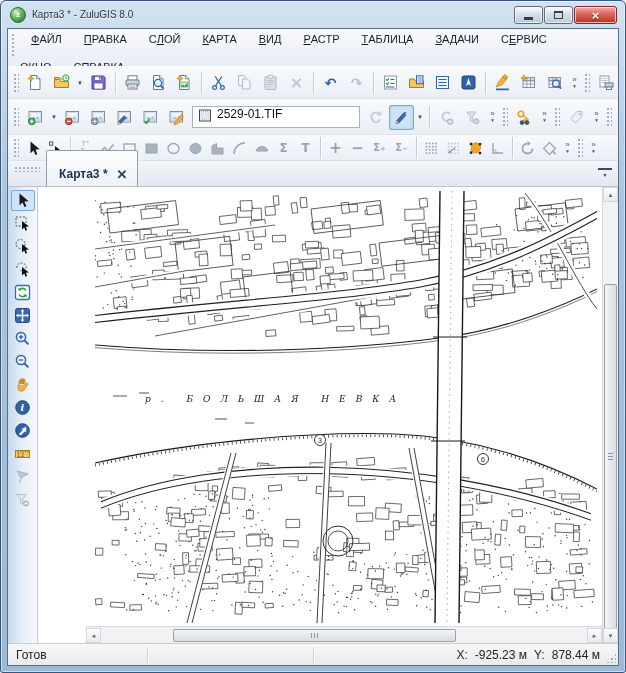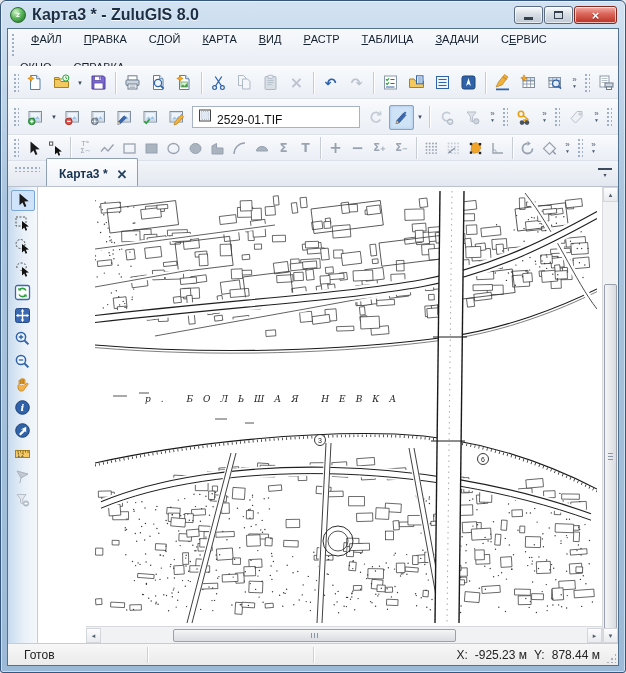--- a/index.html
+++ b/index.html
@@ -7,21 +7,21 @@
   *{box-sizing:border-box;}
   .window{position:relative;width:626px;height:673px;background:linear-gradient(#d2e2f2,#a9c4de 30%,#9cbad7);
     border:1px solid #35567e;border-radius:6px 6px 3px 3px;overflow:hidden;
     box-shadow:inset 0 0 0 1px rgba(255,255,255,.5);}
   
   .titlebar{height:27px;display:flex;align-items:center;padding-left:9px;gap:6px;position:relative;}
   .title-icon{width:16px;height:16px;border-radius:50%;
     background:radial-gradient(circle at 35% 30%,#d8f2d0,#5cb85c 45%,#2e7d32 85%);
     border:1px solid #2a6b2e;display:flex;align-items:center;justify-content:center;
     color:#fff;font-size:8px;font-weight:bold;}
-  .title-text{font-size:16px;color:#1c2e44;text-shadow:0 1px 0 rgba(255,255,255,.8);font-weight:bold;}
+  .title-text{font-size:10px;color:#1c2e44;text-shadow:0 1px 0 rgba(255,255,255,.8);}
   .win-buttons{position:absolute;top:5px;right:8px;display:flex;gap:1px;}
   .wbtn{width:29px;height:18px;border:1px solid #5c6c80;border-radius:3px;
     background:linear-gradient(#fbfcfd,#d8dee5 45%,#bfc9d4);display:flex;align-items:center;justify-content:center;
     box-shadow:inset 0 0 0 1px rgba(255,255,255,.65);}
   .wbtn .minbar{width:9px;height:3px;background:#33404e;margin-top:7px;}
   .wbtn .maxbox{width:9px;height:8px;border:1px solid #33404e;border-top:2px solid #33404e;background:transparent;}
   .wbtn.close{width:43px;background:linear-gradient(#f3b1ab,#dd6a5f 40%,#c0392b 90%);border-color:#7e2a22;}
   .wbtn.close span{color:#fff;font-size:13px;font-weight:bold;line-height:1;text-shadow:0 1px 1px #7e2a22;}
   
   .client{position:absolute;left:6px;right:6px;top:27px;bottom:6px;background:#eef2f7;
@@ -42,30 +42,30 @@
   .tb3 .tbtn{width:21px;height:21px;}
   .tbtn.active{background:#cfe3f7;border-color:#7da7d4;box-shadow:inset 0 0 3px rgba(50,100,160,.3);}
   .tsep{width:1px;height:22px;background:#c6ccd6;box-shadow:1px 0 0 #fff;margin:0 3px;flex:none;}
   .tgrip,.mgrip{background-image:radial-gradient(circle,#9fb0c4 1px,rgba(0,0,0,0) 1.3px);
     background-size:4px 4px;background-position:0 1px;flex:none;}
   .tgrip{width:6px;height:22px;margin:0 3px 0 2px;}
   .tovf{display:flex;flex-direction:column;align-items:center;justify-content:center;width:13px;height:26px;
     color:#4a5a6e;flex:none;line-height:4px;}
   .tovf .c1{font-size:8px;} .tovf .c2{font-size:5px;margin-top:2px;}
   .tdd{width:10px;text-align:center;font-size:6px;color:#3c4a5c;flex:none;}
-  .combo{height:22px;width:168px;border:1px solid #a7b3c3;background:#fff;display:flex;align-items:flex-end;
+  .combo{height:22px;width:168px;border:1px solid #a7b3c3;background:#fff;display:flex;align-items:flex-start;
     padding:0 4px;gap:3px;font-size:12px;color:#111;flex:none;margin:0 2px;}
   .gly{font-family:"DejaVu Sans","Liberation Sans",sans-serif;line-height:1;}
   
   .tabbar{height:26px;display:flex;align-items:flex-end;background:linear-gradient(#f2f5f9,#e3e8f0);
     padding:0 4px 0 2px;border-bottom:1px solid #b9c2ce;position:relative;}
   .tabgrip{width:26px;height:6px;margin:0 6px 14px 4px;background-image:radial-gradient(circle,#9fb0c4 1px,rgba(0,0,0,0) 1.3px);background-size:4px 4px;}
   .tab{display:flex;align-items:flex-end;gap:9px;background:linear-gradient(#fcfdfe,#eef2f7);
     border:1px solid #8fa0b5;border-bottom:none;border-radius:2px 2px 0 0;
-    padding:8px 10px 5px 12px;font-size:12px;font-weight:bold;color:#17324f;}
+    padding:16px 10px 5px 12px;font-size:12px;font-weight:bold;color:#17324f;}
   .tab-close{font-size:13px;font-weight:bold;color:#24415f;line-height:1;}
   .tabbar-menu{position:absolute;right:6px;top:7px;width:14px;text-align:center;
     font-size:6px;color:#3c4a5c;border-top:2px solid #3c4a5c;padding-top:1px;}
   
   .workspace{flex:1;position:relative;background:#fff;}
   .sidebar{position:absolute;left:0;top:0;bottom:0;width:30px;
     background:linear-gradient(90deg,#c7dbee,#e9f0f8 55%,#f5f8fc);border-right:1px solid #c2cbd8;
     display:flex;flex-direction:column;align-items:center;padding-top:3px;gap:2px;}
   .sbtn{width:24px;height:21px;display:flex;align-items:center;justify-content:center;
     border:1px solid transparent;border-radius:2px;background:transparent;padding:0;flex:none;}
@@ -85,21 +85,21 @@
   .harrow{position:absolute;top:1px;bottom:0;width:15px;display:flex;align-items:center;justify-content:center;
     font-size:7px;color:#55606e;background:linear-gradient(#fdfdfe,#e8eaee);border:1px solid #d3d6db;}
   .harrow.left{left:0;} .harrow.right{right:0;}
   .hthumb{position:absolute;left:87px;width:283px;top:2px;bottom:1px;
     background:linear-gradient(#f4f5f6,#d9dce1);border:1px solid #9aa1ac;border-radius:2px;}
   .hthumb .htg{position:absolute;top:3px;bottom:3px;left:50%;margin-left:-4px;width:8px;
     background:repeating-linear-gradient(90deg,#8b97a6 0 1px,rgba(0,0,0,0) 1px 3px);}
   
   .statusbar{height:22px;position:relative;display:flex;align-items:center;
     background:linear-gradient(#f7f7f7,#ebebeb);border-top:1px solid #c9ccd1;font-size:12px;color:#222;}
-  .st-ready{padding-left:16px;}
+  .st-ready{padding-left:8px;}
   .st-div{position:absolute;top:3px;width:1px;height:16px;background:#cdd1d6;box-shadow:1px 0 0 #fff;}
   .st-coords{position:absolute;right:18px;display:flex;gap:7px;align-items:center;}
   .resize-grip{position:absolute;right:2px;bottom:2px;width:10px;height:10px;
     background-image:radial-gradient(circle,#a6aeb8 1px,rgba(0,0,0,0) 1.2px);background-size:4px 4px;
     clip-path:polygon(100% 0,100% 100%,0 100%);}
 </style>
 </head>
 <body>
 
 <div class="window">

